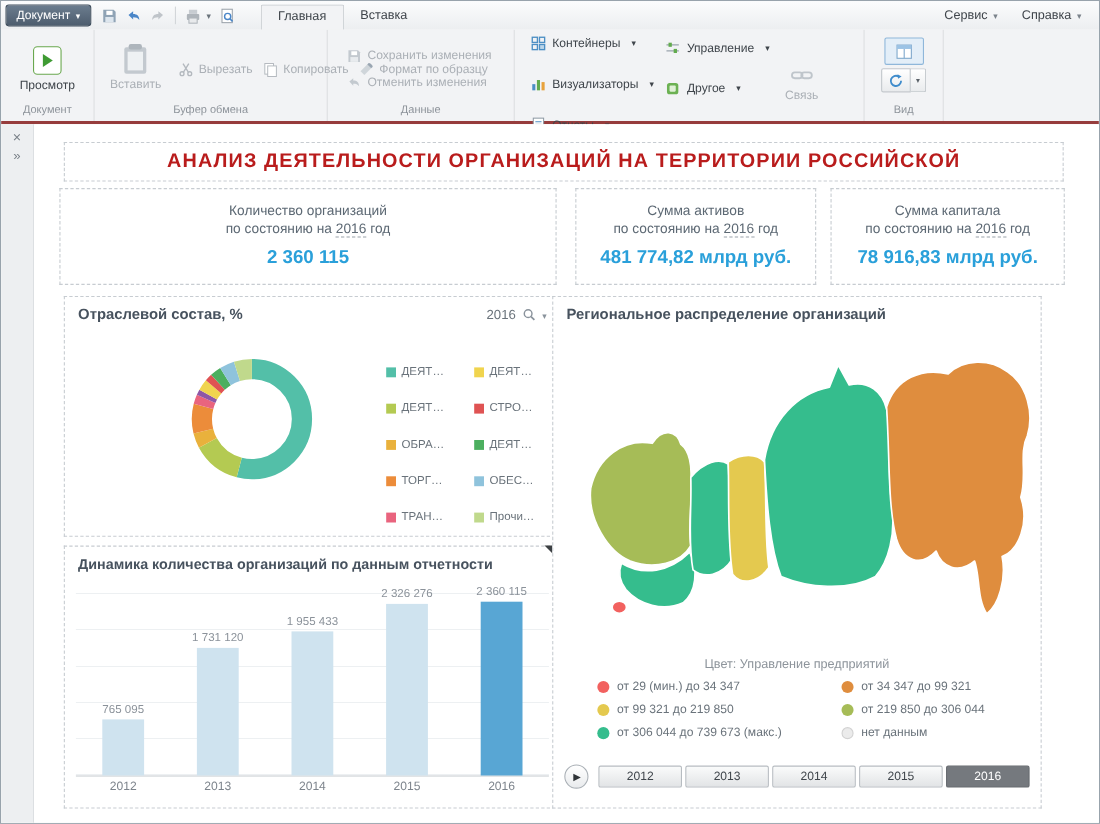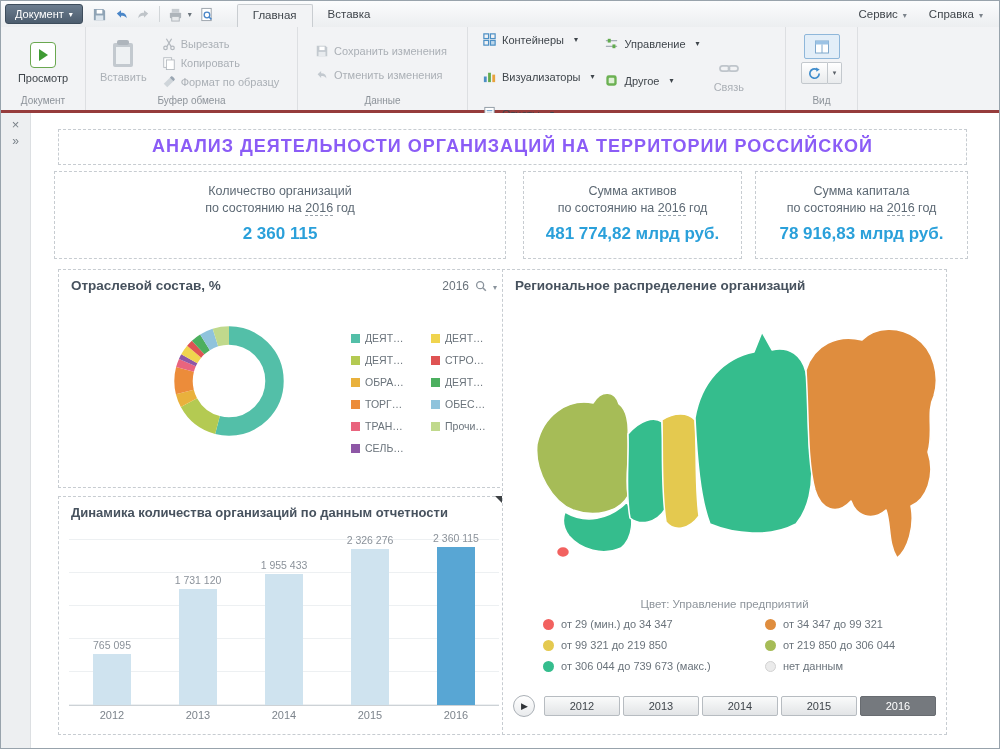--- a/index.html
+++ b/index.html
@@ -26,21 +26,21 @@
   .rbody{flex:1;display:flex;padding:5px 6px 0;}
   .rlabel{height:16px;text-align:center;font-size:10px;color:#8d939a;line-height:13px;}
   .redline{height:3px;background:#963c3c;}
   .bigbtn{display:flex;flex-direction:column;align-items:center;justify-content:center;gap:4px;padding:2px 8px;font-size:11px;color:#3f454b;text-align:center;line-height:12px;}
   .dis{color:#abb0b6;}
   .icon-play{width:26px;height:26px;border:1px solid #6aa84f;border-radius:4px;background:#fff;position:relative;box-sizing:border-box;}
   .icon-play::after{content:"";position:absolute;left:8px;top:6px;border-left:9px solid #3f9b33;border-top:6px solid transparent;border-bottom:6px solid transparent;}
   .icon-clip{width:20px;height:24px;background:#c3c9cf;border-radius:2px;position:relative;}
   .icon-clip::before{content:"";position:absolute;left:4px;top:-3px;width:12px;height:5px;background:#aeb5bc;border-radius:2px;}
   .icon-clip::after{content:"";position:absolute;left:3px;top:4px;right:3px;bottom:3px;background:#eef1f3;}
-  .smallcol{display:flex;flex-direction:column;justify-content:center;gap:3px;margin-left:4px;}
+  .smallcol{display:flex;flex-direction:row;justify-content:center;gap:3px;margin-left:4px;}
   .sitem{display:flex;align-items:center;gap:5px;font-size:11px;padding:1px 3px;white-space:nowrap;}
   .sitem svg{width:14px;height:14px;flex:none;}
   .datcol{display:flex;flex-direction:column;justify-content:center;gap:8px;padding-left:8px;}
   .inscols{display:flex;gap:10px;padding-left:8px;}
   .inscol{display:flex;flex-direction:column;justify-content:center;gap:22px;}
   .ins-item{display:flex;align-items:center;gap:5px;font-size:11px;color:#3f454b;white-space:nowrap;}
   .ins-item svg{width:15px;height:15px;flex:none;}
   .linkbtn{margin-left:6px;align-self:center;}
   .view-col{display:flex;flex-direction:column;align-items:center;gap:3px;margin:2px auto 0;}
   .vbtn{display:flex;align-items:center;justify-content:center;width:36px;height:25px;border:1px solid #8fb7da;background:#e3eef8;border-radius:2px;box-sizing:border-box;}
@@ -50,36 +50,36 @@
   .layout-btn{width:44px;height:40px;margin:4px auto 0;display:flex;align-items:center;justify-content:center;}
 
   
   .workspace{position:absolute;top:112px;left:0;right:0;bottom:0;background:#fff;}
   .strip{position:absolute;left:0;top:0;width:30px;height:100%;background:#edeff1;border-right:1px solid #dcdfe2;box-sizing:border-box;}
   .strip-x{display:block;text-align:center;font-size:13px;color:#798188;margin-top:4px;cursor:default;}
   .strip-e{display:block;text-align:center;font-size:12px;color:#798188;margin-top:2px;cursor:default;}
   .canvas{position:absolute;left:30px;top:0;right:0;bottom:0;background:#fff;}
   .blk{position:absolute;border:1px dashed #c7ccd1;box-sizing:border-box;background:#fff;}
 
-  .dash-title{line-height:33px;text-align:center;font-size:18px;font-weight:bold;color:#8b5cf6;letter-spacing:1px;white-space:nowrap;overflow:hidden;}
+  .dash-title{line-height:33px;text-align:center;font-size:18px;font-weight:bold;color:#b91c1c;letter-spacing:1px;white-space:nowrap;overflow:hidden;}
 
   .kpi{text-align:center;padding-top:11px;}
   .kpi-l{font-size:12.5px;color:#5d6974;line-height:17px;}
   .yr{border-bottom:1px dashed #9aa2aa;}
   .kpi-v{margin-top:7px;font-size:17px;font-weight:bold;color:#2aa0da;}
 
   .blk-head{display:flex;align-items:center;padding:8px 12px 0;}
   .blk-title{flex:1;font-size:13.5px;font-weight:bold;color:#47525e;white-space:nowrap;overflow:hidden;}
   .ind-controls{display:flex;align-items:center;gap:5px;color:#6a737b;font-size:12px;}
   .ind-controls svg{width:14px;height:14px;}
   .ind-controls .crt::after{margin-left:0;color:#8a939c;}
 
   .donut{position:absolute;left:105px;top:46px;width:130px;height:130px;}
   .ind-legend{position:absolute;left:292px;top:62px;display:flex;gap:12px;}
-  .lg-col{display:flex;flex-direction:column;gap:10px;}
+  .lg-col{display:flex;flex-direction:column;gap:21px;}
   .lg-item{display:flex;align-items:center;gap:5px;width:68px;overflow:hidden;}
   .lg-sq{width:9px;height:9px;flex:none;}
   .lg-tx{font-size:10.5px;color:#6a737b;white-space:nowrap;}
 
   .corner{position:absolute;top:-1px;right:-1px;width:0;height:0;border-top:15px solid #3c4043;border-left:15px solid transparent;}
   .dyn-title{padding:8px 12px 0;font-size:13px;font-weight:bold;color:#47525e;white-space:nowrap;overflow:hidden;}
   .dyn-plot{position:absolute;left:10px;right:10px;top:30px;height:178px;display:flex;align-items:flex-end;border-bottom:1px solid #cdd2d6;background:repeating-linear-gradient(to top,#edf0f2 0 1px,transparent 1px 33px);}
   .bar-col{flex:1;display:flex;flex-direction:column;align-items:center;justify-content:flex-end;}
   .bar-val{font-size:10.5px;color:#8b929a;margin-bottom:3px;white-space:nowrap;}
   .bar{width:38px;}

